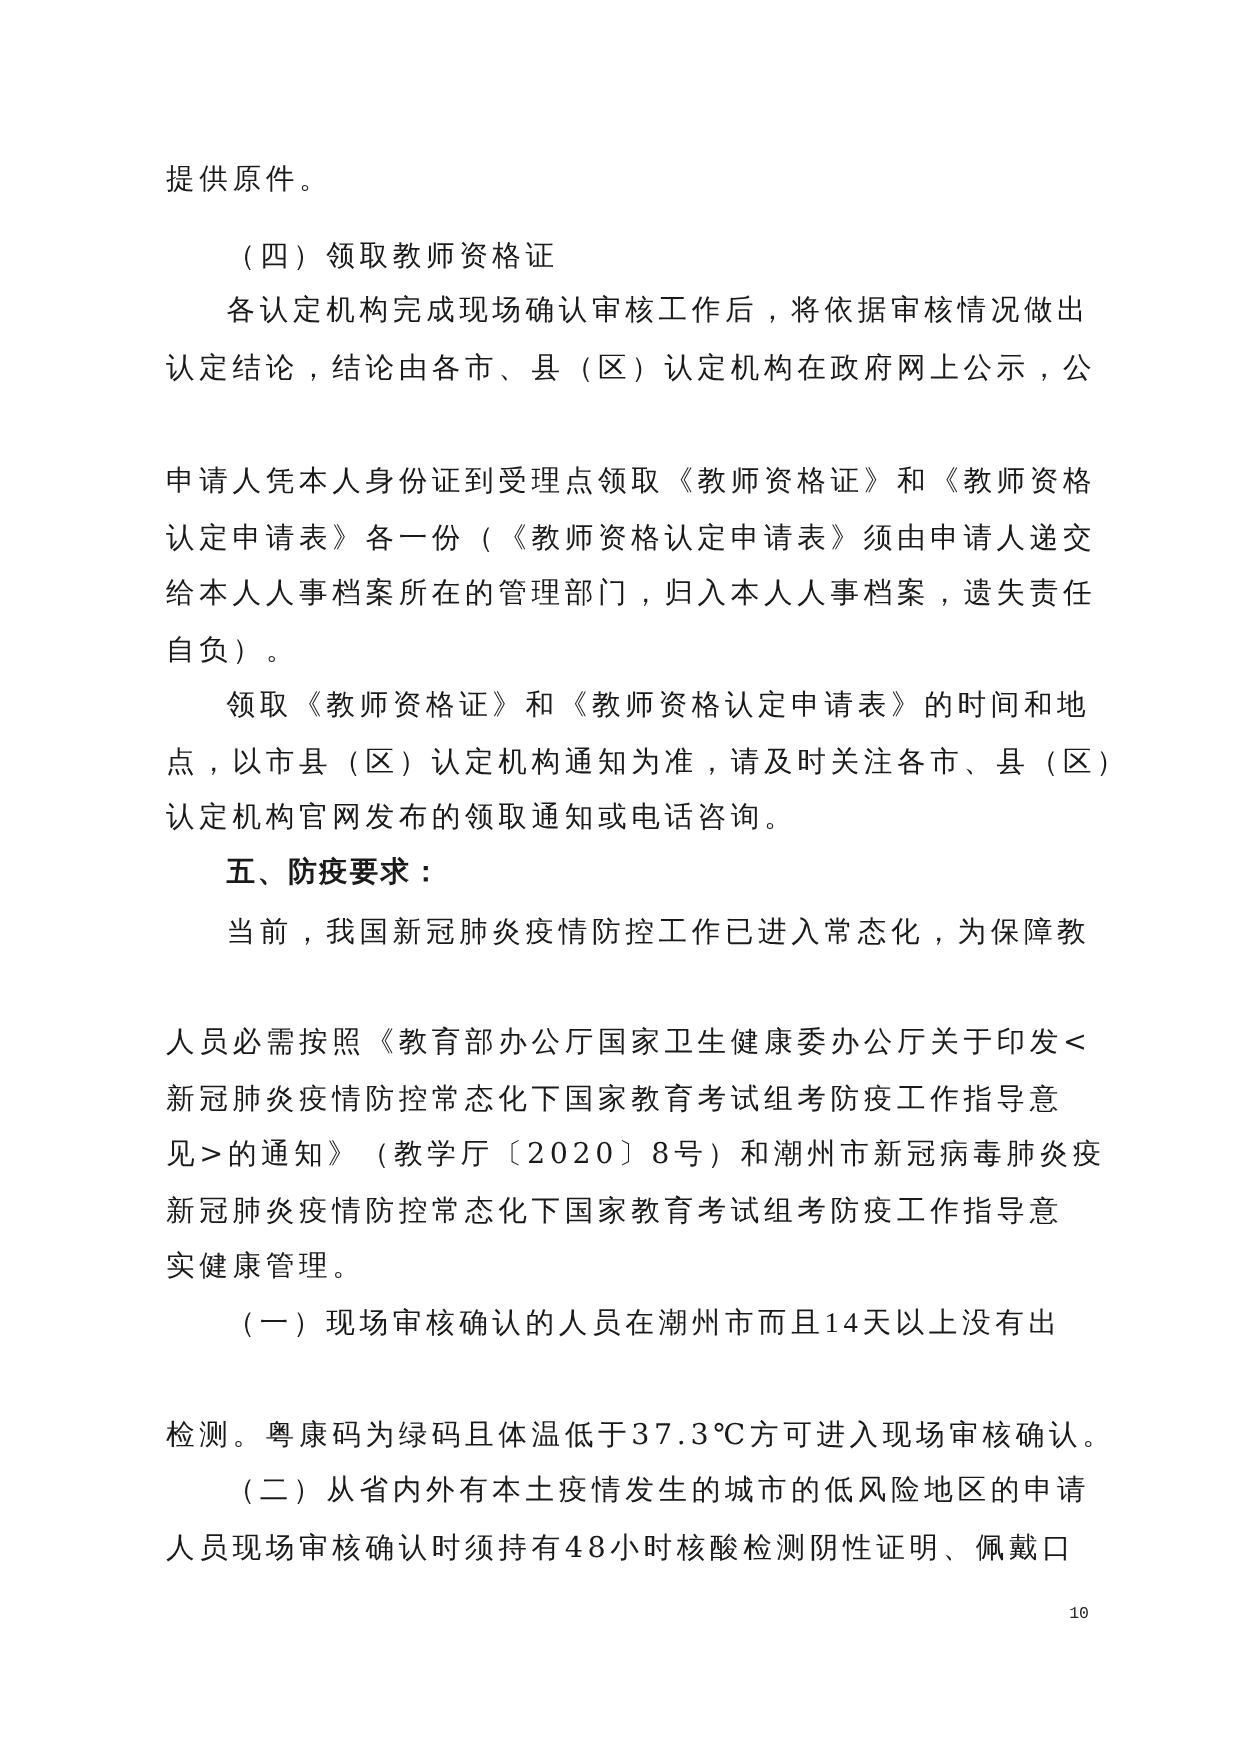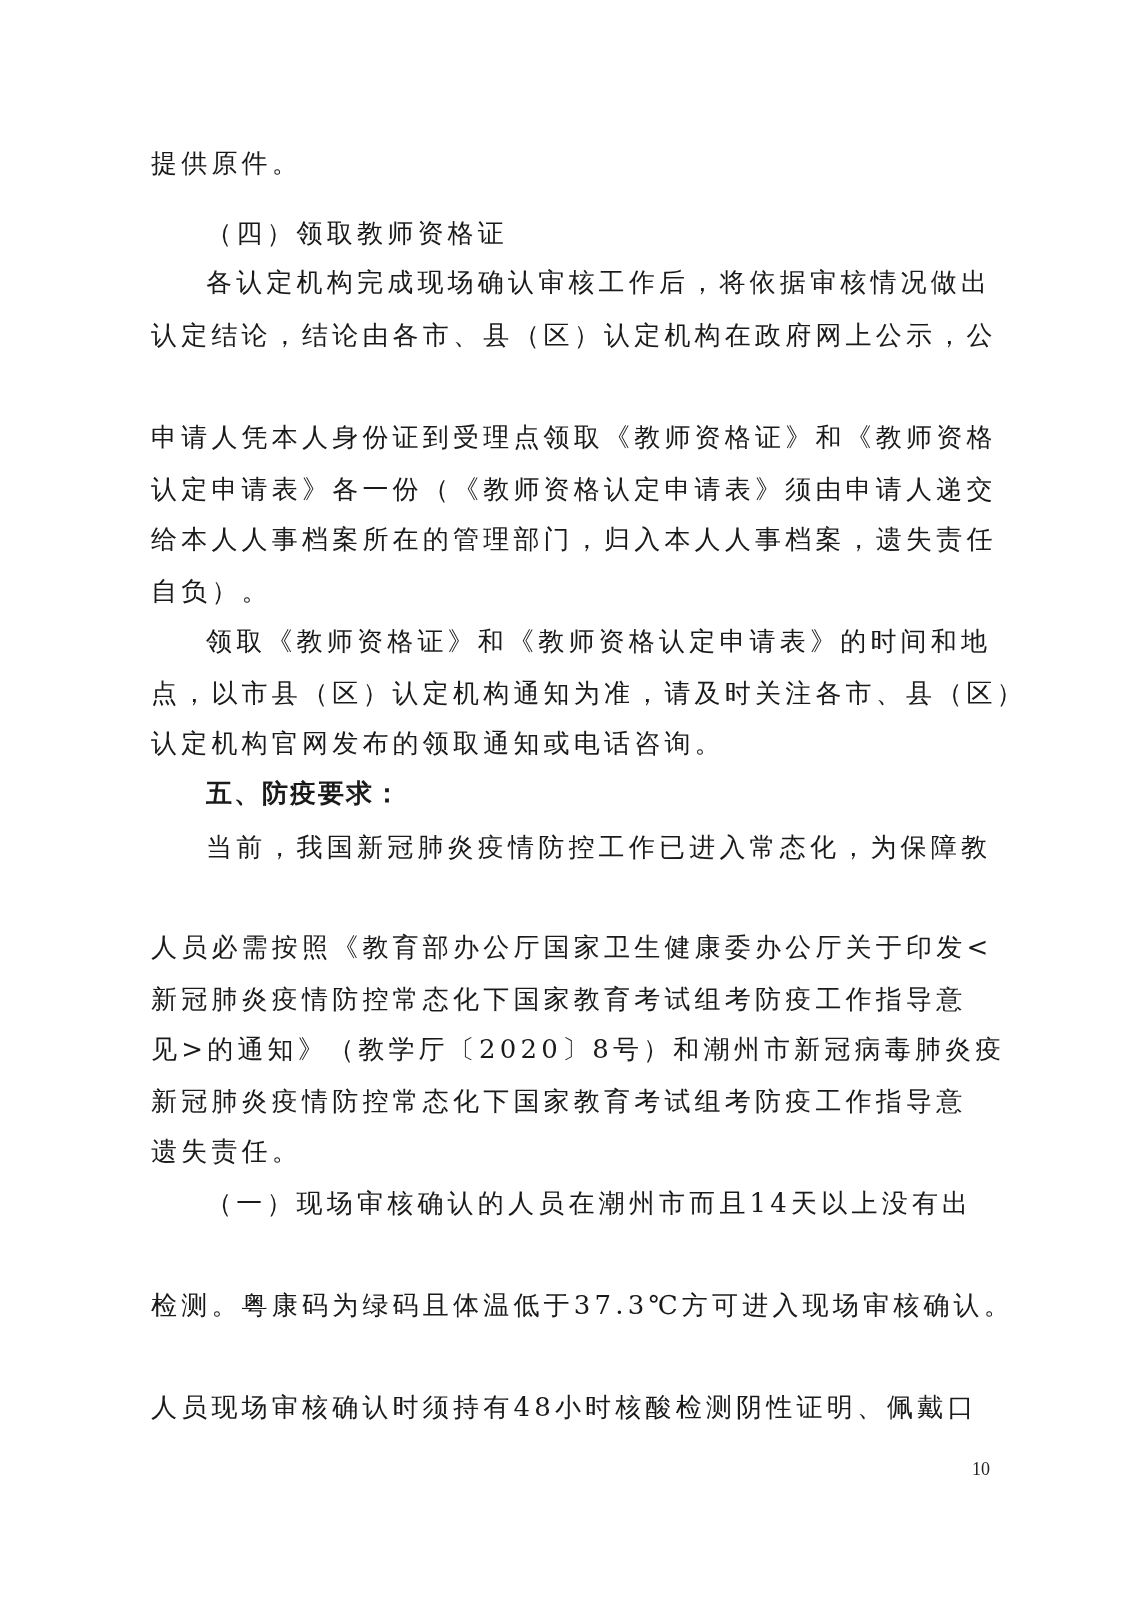--- a/index.html
+++ b/index.html
@@ -23,32 +23,32 @@
     }
     .line {
       position: absolute;
       left: 151px;
       width: 830px;
       font-size: 26px;
       line-height: 30px;
       letter-spacing: 4.2px;
       white-space: nowrap;
     }
-    .indent { left: 206px; width: 775px; }
+    .indent { left: 206px; width: 775px; font-family: Liberation Serif, serif; }
     .heading {
       font-family: "DejaVu Sans", "Liberation Sans", sans-serif;
       font-weight: bold;
       letter-spacing: 2px;
     }
     .page-number {
       position: absolute;
       left: 972px;
       top: 1459px;
-      font-size: 18px;
-      font-family: Liberation Serif, serif;
+      font-size: 15px;
+      font-family: Liberation Mono, monospace;
       color: #222;
     }
   </style>
 </head>
 <body>
 
 <div class="page">
   <div class="line" style="top:148px">提供原件。</div>
   <div class="line indent" style="top:218px">（四）领取教师资格证</div>
   <div class="line indent" style="top:267px">各认定机构完成现场确认审核工作后，将依据审核情况做出</div>
@@ -59,19 +59,20 @@
   <div class="line" style="top:576px">自负）。</div>
   <div class="line indent" style="top:626px">领取《教师资格证》和《教师资格认定申请表》的时间和地</div>
   <div class="line" style="top:678px">点，以市县（区）认定机构通知为准，请及时关注各市、县（区）</div>
   <div class="line" style="top:728px">认定机构官网发布的领取通知或电话咨询。</div>
   <div class="line indent heading" style="top:778px">五、防疫要求：</div>
   <div class="line indent" style="top:832px">当前，我国新冠肺炎疫情防控工作已进入常态化，为保障教</div>
   <div class="line" style="top:932px">人员必需按照《教育部办公厅国家卫生健康委办公厅关于印发&lt;</div>
   <div class="line" style="top:984px">新冠肺炎疫情防控常态化下国家教育考试组考防疫工作指导意</div>
   <div class="line" style="top:1034px">见&gt;的通知》（教学厅〔2020〕8号）和潮州市新冠病毒肺炎疫</div>
   <div class="line" style="top:1086px">新冠肺炎疫情防控常态化下国家教育考试组考防疫工作指导意</div>
-  <div class="line" style="top:1136px">遗失责任。</div>
+  <div class="line" style="top:1136px">实健康管理。</div>
   <div class="line indent" style="top:1188px">（一）现场审核确认的人员在潮州市而且14天以上没有出</div>
   <div class="line" style="top:1290px">检测。粤康码为绿码且体温低于37.3℃方可进入现场审核确认。</div>
+  <div class="line indent" style="top:1340px">（二）从省内外有本土疫情发生的城市的低风险地区的申请</div>
   <div class="line" style="top:1392px">人员现场审核确认时须持有48小时核酸检测阴性证明、佩戴口</div>
 
   <div class="page-number">10</div>
 </div>
 
 </body></html>

